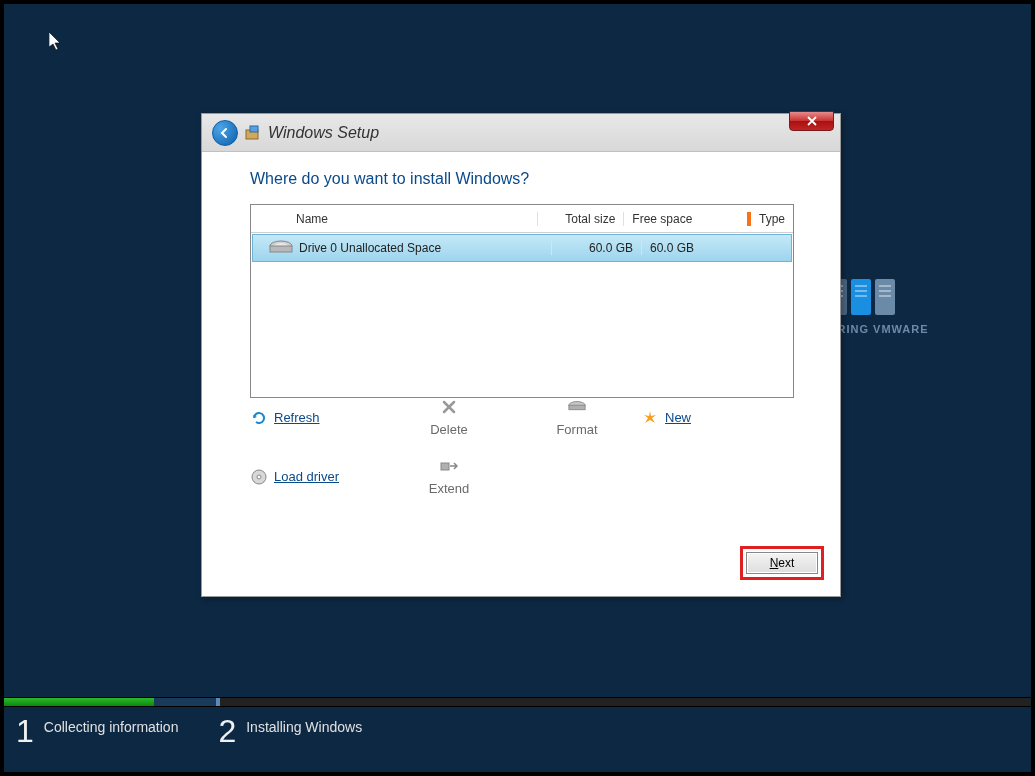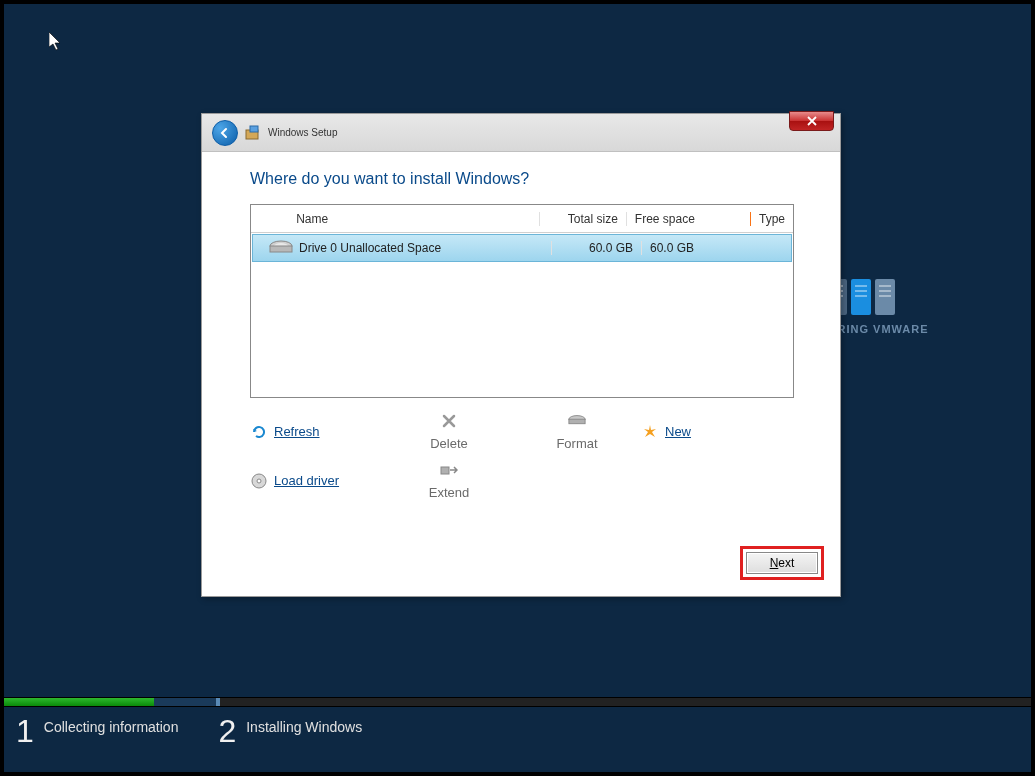--- a/index.html
+++ b/index.html
@@ -95,22 +95,23 @@
     }
     .back-btn svg { display: block; }
     .setup-icon {
       width: 18px; height: 18px;
       margin-right: 6px;
       display: flex;
       align-items: center;
       justify-content: center;
     }
     .titlebar-text {
-      font-size: 10px;
+      font-size: 16px;
       color: #333;
+      font-style: italic;
     }
     .close-btn {
       position: absolute;
       top: -3px; right: 6px;
       width: 45px; height: 20px;
       background: linear-gradient(#e78b8b, #c93030 50%, #a81010 50%, #c02424);
       border: 1px solid #7a1a1a;
       border-radius: 0 0 4px 4px;
       display: flex;
       align-items: center;
@@ -140,41 +141,40 @@
       align-items: center;
       border-bottom: 1px solid #d0d0d0;
       font-size: 12px;
       color: #333;
     }
     .disk-header .col { padding: 0 8px; }
     .col-icon { width: 38px; }
     .col-name { width: 260px; text-align: left; }
     .col-total { width: 90px; text-align: right; border-left: 1px solid #e0e0e0; }
     .col-free { width: 90px; border-left: 1px solid #e0e0e0; }
-    .col-type { flex: 1; text-align: right; padding-left: 8px; border-left: 1px solid #f97316; margin-left: 37px; }
+    .col-type { flex: 1; text-align: right; padding-left: 8px; border-left: 4px solid #f97316; margin-left: 37px; }
     .disk-row {
       display: flex;
       height: 28px;
       align-items: center;
       background: linear-gradient(#c5e8f7, #9dd5ee);
       border: 1px solid #6bb5d8;
       margin: 1px;
       font-size: 12px;
       color: #222;
     }
     .disk-row .col { padding: 0 8px; }
     .drive-icon {
       width: 24px; height: 16px;
       margin-left: 8px;
     }
     .actions {
-      margin-top: 14px;
       display: grid;
       grid-template-columns: 135px 128px 128px 128px;
-      row-gap: 10px;
+      row-gap: 20px;
     }
     .action-link {
       display: flex;
       align-items: center;
       gap: 6px;
       font-size: 13px;
       color: #0a4a8a;
     }
     .action-link.disabled { color: #6a6a6a; flex-direction: column; }
     .action-link .u { text-decoration: underline; }

